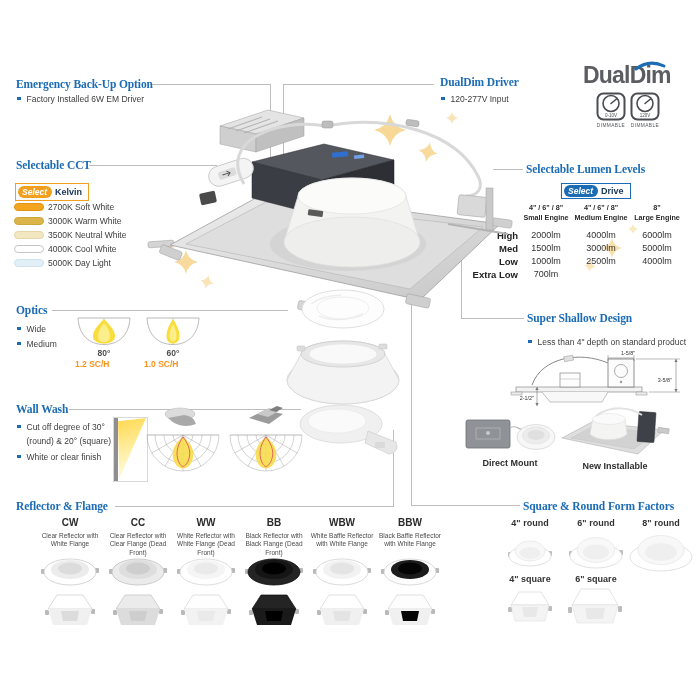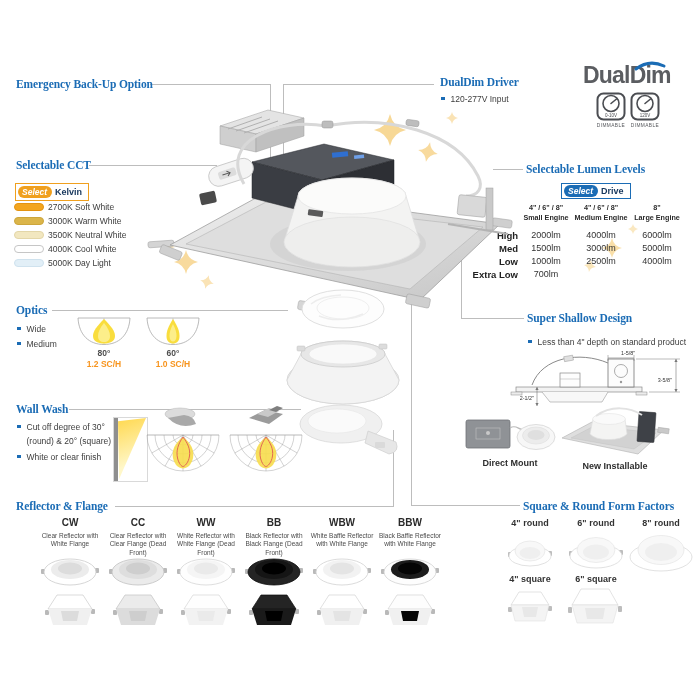--- a/index.html
+++ b/index.html
@@ -17,21 +17,21 @@
   .bsel{color:#fff;font-style:italic;font-weight:bold;font-size:8.5px;border-radius:8px;padding:1px 5px 1.5px 4px;}
   .bsel-k{background:#f0a01e;}
   .bsel-d{background:#1b6cb5;}
   .bname{font-weight:bold;font-size:9px;color:#16365c;padding:0 4px 0 3px;}
   .swatch{position:absolute;width:30px;height:8px;border-radius:4px;border:1px solid transparent;box-sizing:border-box;}
   .swlbl{position:absolute;font-size:8.5px;color:#3d3d3d;white-space:nowrap;}
   .tbl-h{position:absolute;width:60px;text-align:center;font-size:7.2px;font-weight:bold;color:#2b2b2b;line-height:1.35;}
   .tbl-rl{position:absolute;width:56px;text-align:right;font-size:9.5px;font-weight:bold;color:#222;}
   .tbl-v{position:absolute;width:60px;text-align:center;font-size:9px;color:#333;}
   .beam-lbl{position:absolute;width:58px;text-align:center;font-size:8.5px;font-weight:bold;color:#4e4e4e;}
-  .sc-lbl{position:absolute;width:58px;text-align:center;font-size:8.5px;font-weight:bold;color:#f7941d;}
+  .sc-lbl{position:absolute;width:58px;font-size:8.5px;font-weight:bold;color:#f7941d;}
   .cap{position:absolute;text-align:center;font-size:9px;font-weight:bold;color:#2e2e2e;}
   .code{position:absolute;width:66px;text-align:center;font-size:10px;font-weight:bold;color:#2a2a2a;}
   .desc{position:absolute;width:66px;text-align:center;font-size:6.5px;color:#4a4a4a;line-height:1.3;}
   .fflbl{position:absolute;width:62px;text-align:center;font-size:9px;font-weight:bold;color:#333;}
   .dd-logo{position:absolute;font-size:23px;font-weight:bold;letter-spacing:-0.8px;color:#5b5d61;white-space:nowrap;}
   .dimmable{position:absolute;width:36px;text-align:center;font-size:4.8px;letter-spacing:.4px;color:#55575b;}
   svg{display:block;overflow:visible;}
 </style>
 </head>
 <body>
@@ -63,20 +63,24 @@
   <div class="line" style="left:461px;top:221px;width:1px;height:98px"></div>
   <div class="line" style="left:461px;top:318px;width:63px;height:1px"></div>
   <div class="line" style="left:52px;top:310px;width:236px;height:1px"></div>
   <div class="line" style="left:69px;top:409px;width:232px;height:1px"></div>
   <div class="line" style="left:115px;top:506px;width:279px;height:1px"></div>
   <div class="line" style="left:393px;top:430px;width:1px;height:77px"></div>
   <div class="line" style="left:411px;top:263px;width:1px;height:243px"></div>
   <div class="line" style="left:411px;top:505px;width:109px;height:1px"></div>
 
   <div class="abs hd" style="left:16px;top:78px">Emergency Back-Up Option</div>
+  <div class="brow" style="left:17px;top:93px;width:200px">
+    <span class="bsq"></span>
+    <span class="btxt">Factory Installed 6W EM Driver</span>
+  </div>
 
   <div class="abs hd" style="left:440px;top:76px">DualDim Driver</div>
   <div class="brow" style="left:441px;top:93px;width:180px">
     <span class="bsq"></span>
     <span class="btxt">120-277V Input</span>
   </div>
 
   <div class="dd-logo" style="left:583px;top:62px">DualDim</div>
   <svg class="abs" style="left:634px;top:59px" width="32" height="12" viewBox="0 0 32 12">
     <path d="M2,10 Q 15,0 30,7" fill="none" stroke="#1b6cb5" stroke-width="3" stroke-linecap="round"></path>

